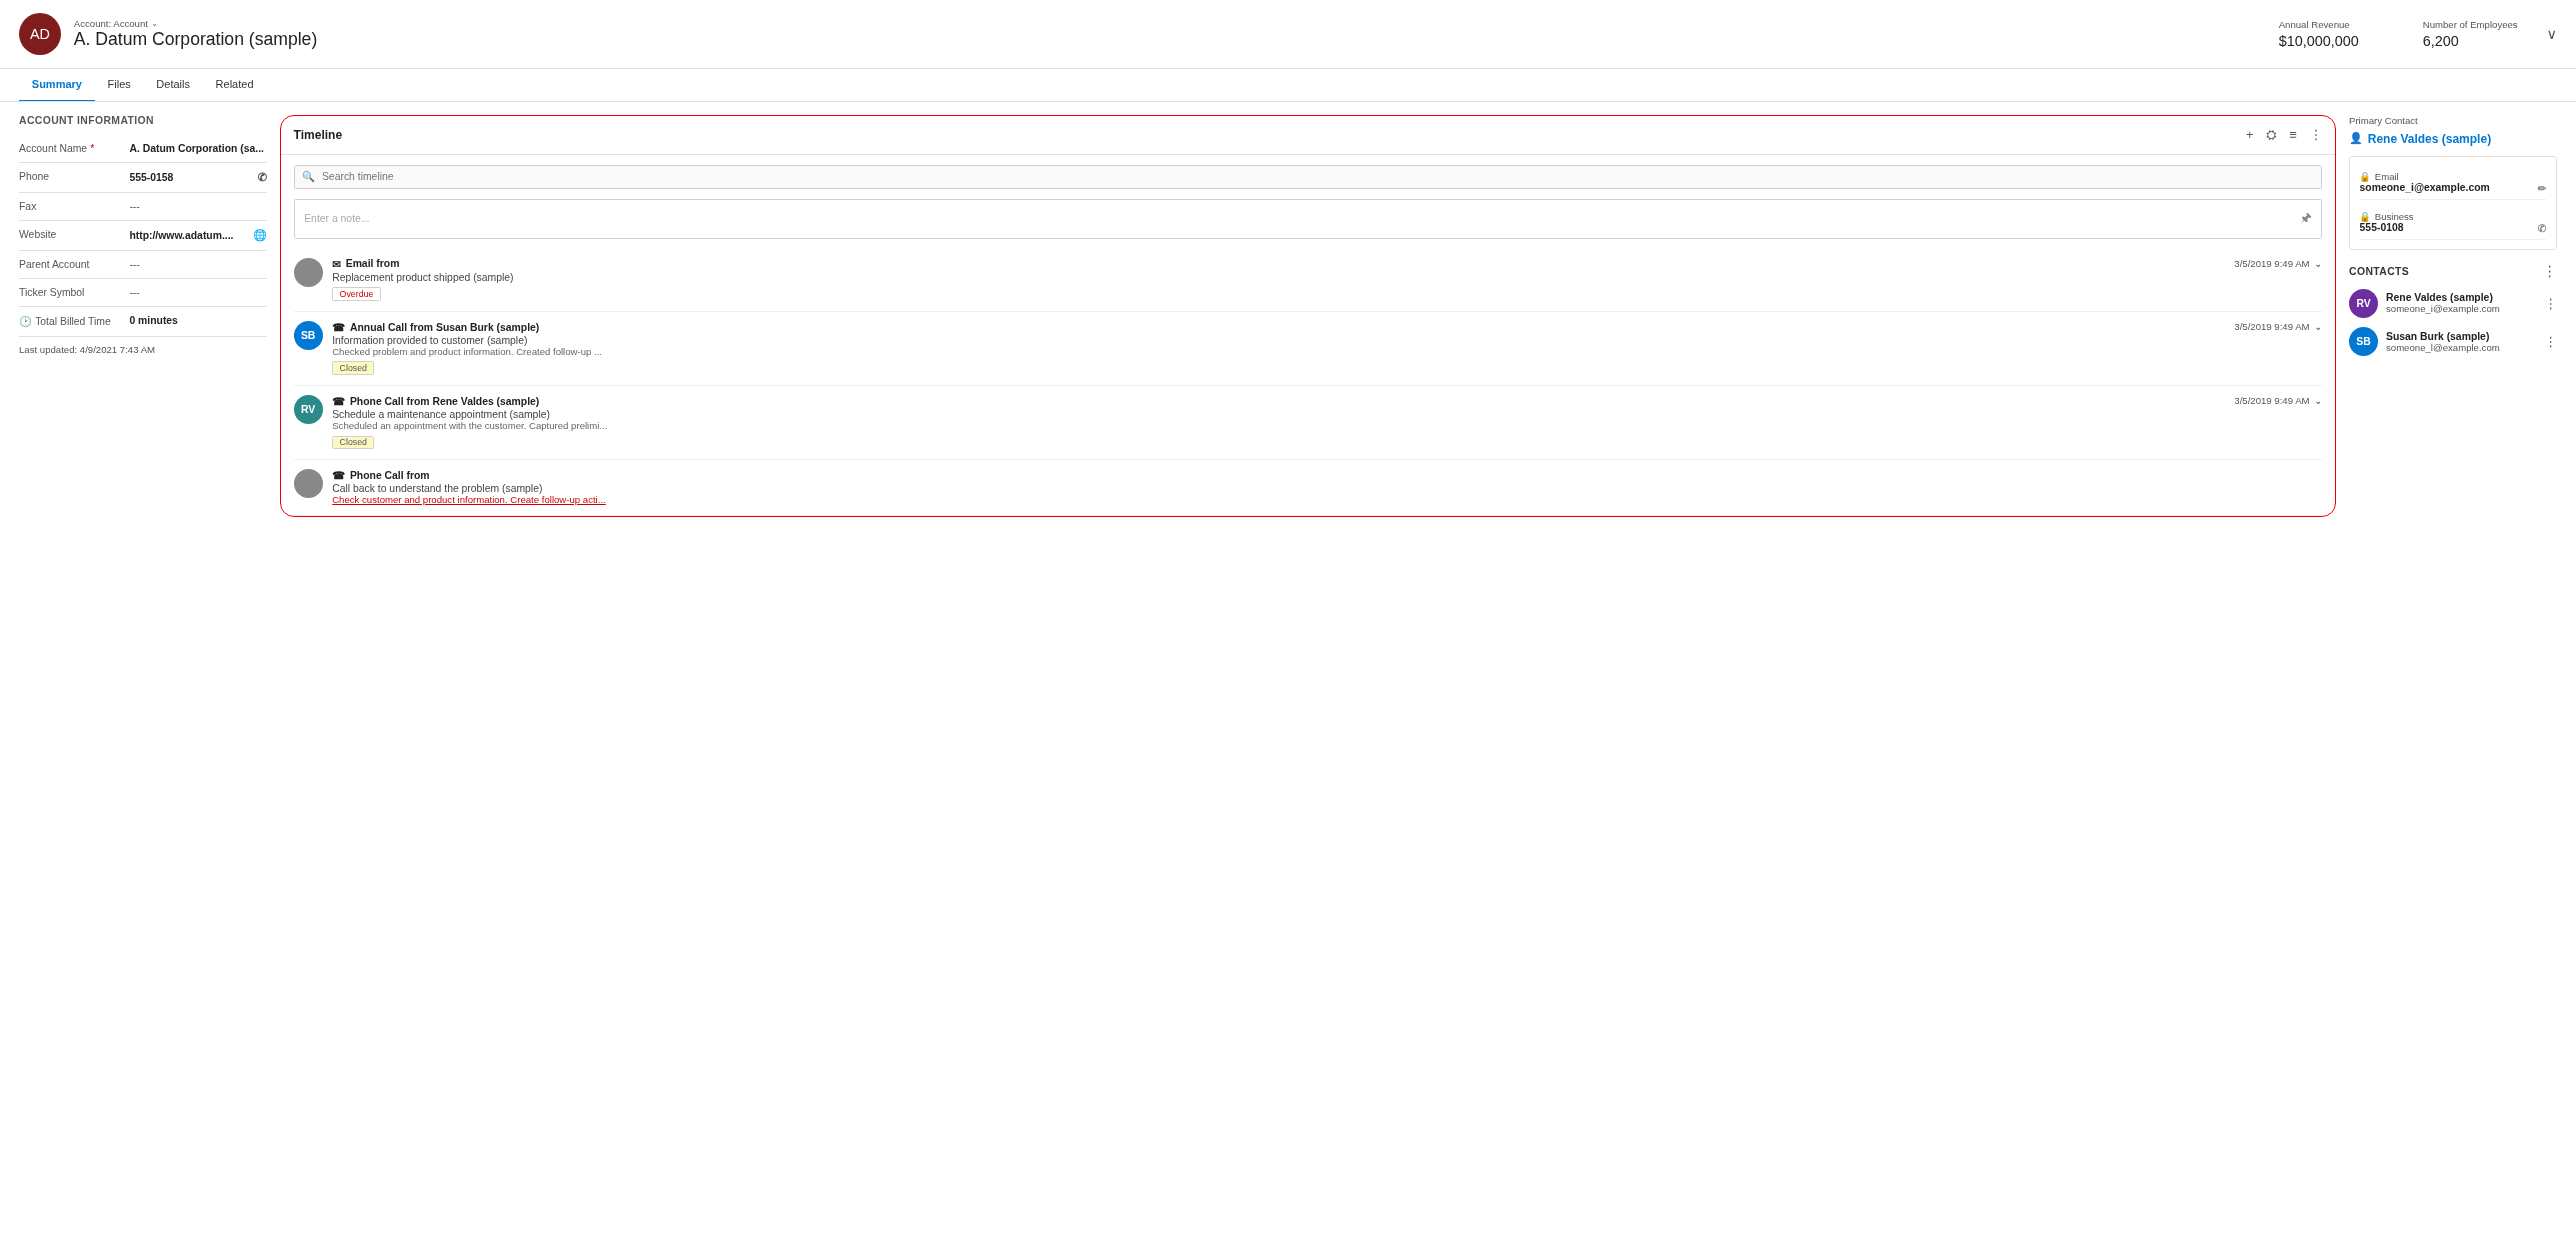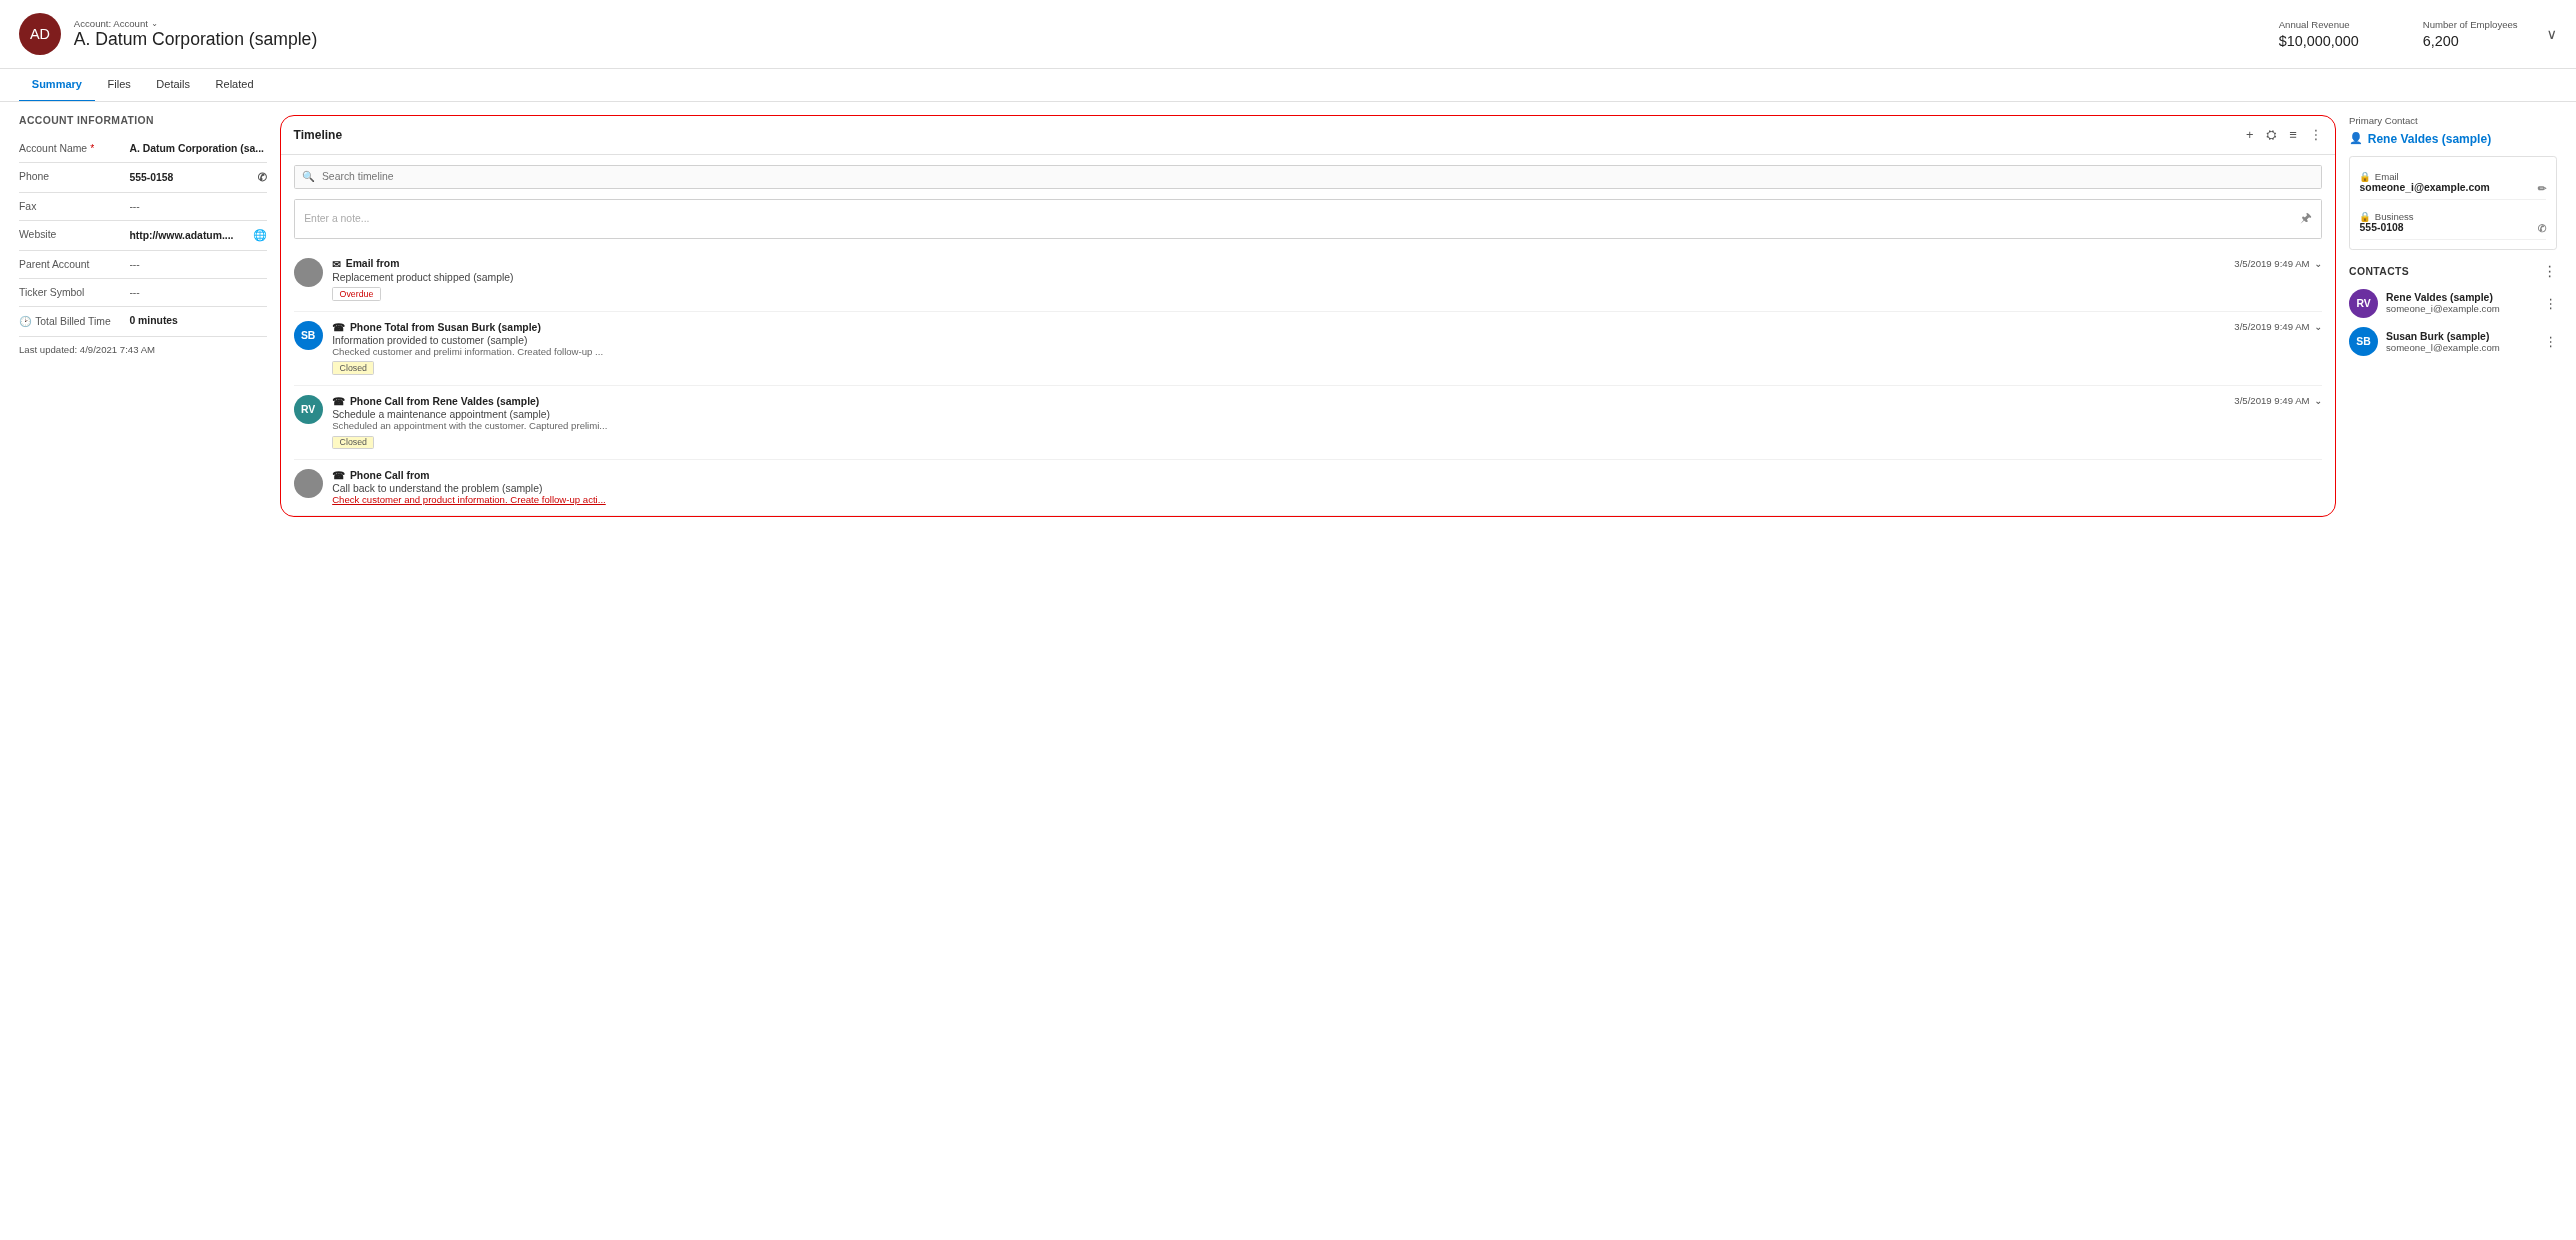--- a/index.html
+++ b/index.html
@@ -221,29 +221,29 @@
             <span class="badge badge-overdue">Overdue</span>
           </div>
         </div>
 
         <div class="timeline-entry">
           <div class="entry-avatar avatar-blue">SB</div>
           <div class="entry-content">
             <div class="entry-header">
               <div class="entry-title">
                 <span>☎</span>
-                <span>Phone Total from Susan Burk (sample)</span>
+                <span>Annual Call from Susan Burk (sample)</span>
               </div>
               <div class="entry-time">
                 <span>3/5/2019 9:49 AM</span>
                 <span class="expand-icon">⌄</span>
               </div>
             </div>
             <div class="entry-desc">Information provided to customer (sample)</div>
-            <div class="entry-desc2">Checked customer and prelimi information. Created follow-up ...</div>
+            <div class="entry-desc2">Checked problem and product information. Created follow-up ...</div>
             <span class="badge badge-closed">Closed</span>
           </div>
         </div>
 
         <div class="timeline-entry">
           <div class="entry-avatar" style="background:#2b8a8a;color:#fff;width:29px;height:29px;border-radius:50%;display:flex;align-items:center;justify-content:center;font-size:10.4px;font-weight:700;flex-shrink:0;">RV</div>
           <div class="entry-content">
             <div class="entry-header">
               <div class="entry-title">
                 <span>☎</span>

